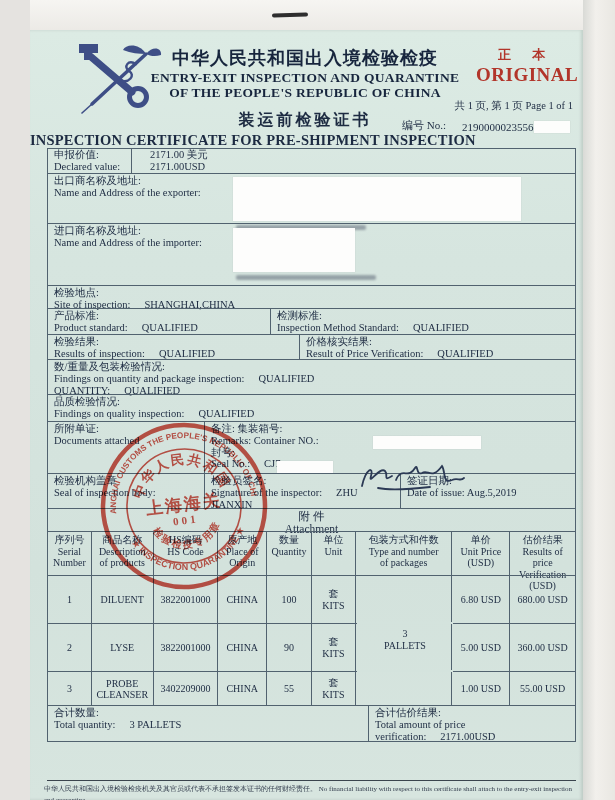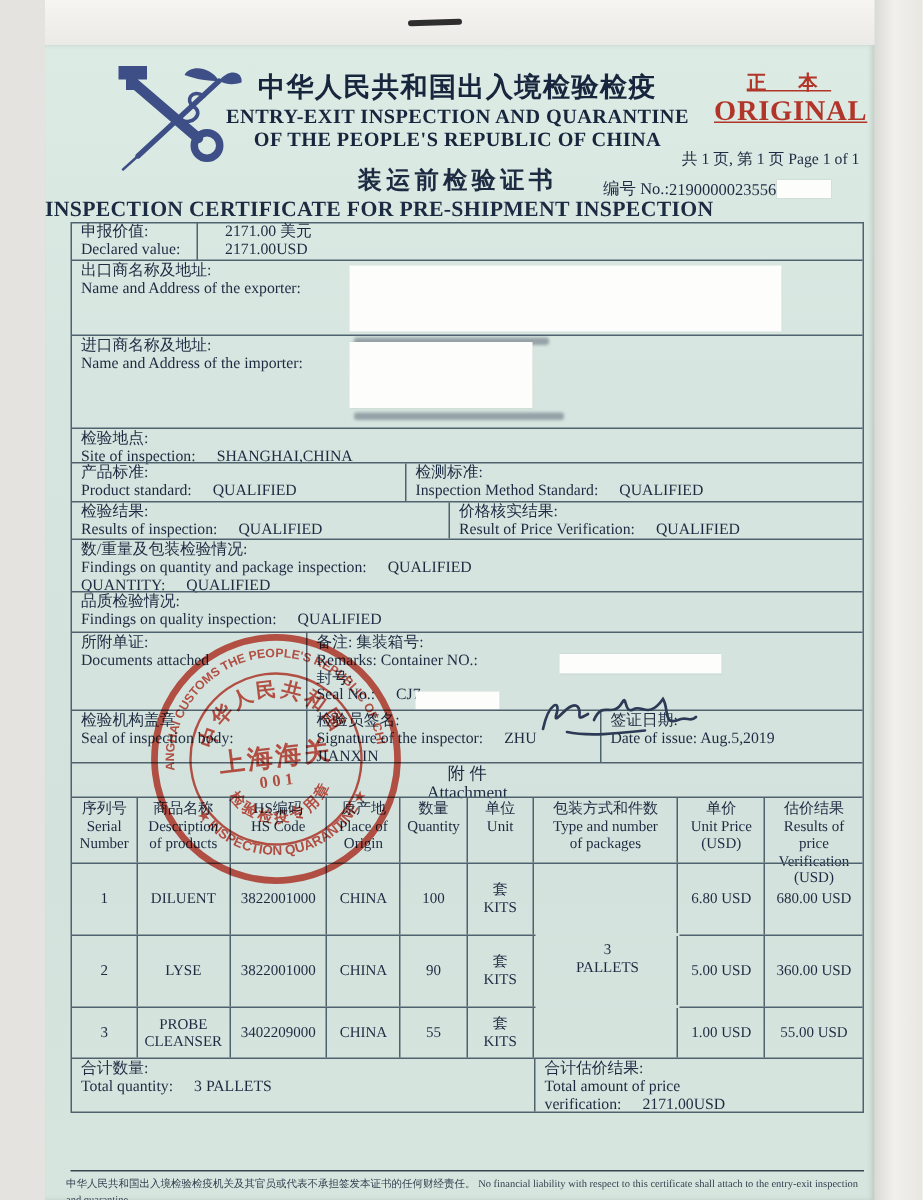--- a/index.html
+++ b/index.html
@@ -16,27 +16,27 @@
     background:linear-gradient(90deg,#d9dad6,#f2f0ec 40%,#e9e7e2);}
   .scan-artifact{position:absolute;left:272px;top:13px;width:36px;height:4px;background:#2e2e2e;border-radius:2px;transform:rotate(-1.5deg);}
   
   .doc{
     position:absolute;left:30px;top:30px;width:553px;height:770px;overflow:hidden;
     background:linear-gradient(180deg,#dcebe4 0%,#d6e5df 30%,#d3e2dc 70%,#d7e5df 100%);
     box-shadow:inset -2px 0 3px rgba(120,130,125,.25);
   }
   .hdr-cn{font-size:18px;font-weight:bold;letter-spacing:1px;color:#17253d;}
   .hdr-en{font-size:13.5px;font-weight:bold;letter-spacing:.3px;color:#17253d;line-height:15px;}
-  .red{color:#b2352a;text-decoration:underline;}
+  .red{color:#b2352a;}
   .orig-cn{font-size:13px;font-weight:bold;letter-spacing:9px;}
   .orig-en{font-size:19px;font-weight:bold;letter-spacing:.5px;}
   .pginfo{font-size:10.5px;}
   .cert-cn{font-size:16px;font-weight:bold;letter-spacing:3px;}
   .cert-en{font-size:14.5px;font-weight:bold;letter-spacing:.2px;}
-  .no-line{font-size:11px;display:flex;align-items:center;gap:0;}
+  .no-line{font-size:11px;display:flex;align-items:center;gap:16px;}
   
   .tbl{position:absolute;left:17px;top:118px;width:529px;border:1px solid #51626f;box-sizing:border-box;}
   .trow{position:relative;display:flex;box-sizing:border-box;border-top:1px solid #51626f;}
   .trow:first-child{border-top:none;}
   .cell{box-sizing:border-box;padding:1px 6px;font-size:10.5px;line-height:11.8px;}
   .vsep{border-left:1px solid #51626f;}
   .lbl-cn{font-size:10.5px;}
   .val{margin-left:14px;}
   .redact{position:absolute;background:#fdfdfc;box-shadow:0 0 1px rgba(150,150,150,.4);}
   .blurline{position:absolute;height:5px;border-radius:2px;background:rgba(70,80,100,.45);filter:blur(1.1px);}
@@ -310,21 +310,21 @@
       <div style="position:absolute;left:309px;top:0;width:96px;height:130px;display:flex;flex-direction:column;align-items:center;justify-content:center;font-size:10px;line-height:12px;text-align:center;background:transparent;">
         <div style="background:inherit;">
             <div>3</div>
             <div>PALLETS</div>
           </div>
       </div>
       <div style="position:absolute;left:309px;top:47px;width:96px;height:2px;background:#d4e3dd;"></div>
       <div style="position:absolute;left:309px;top:95px;width:96px;height:2px;background:#d4e3dd;"></div>
     </div>
 
-    <div class="trow" style="height:36px;">
+    <div class="trow" style="height:36px;gap:12px;">
       <div class="cell" style="width:308px;">
         <div class="lbl-cn">合计数量:</div>
         <div><span>Total quantity:</span><span class="val">3 PALLETS</span></div>
       </div>
       <div class="cell vsep" style="flex:1;">
         <div class="lbl-cn">合计估价结果:</div>
         <div><span>Total amount of price verification:</span><span class="val">2171.00USD</span></div>
       </div>
     </div>
   </div>

